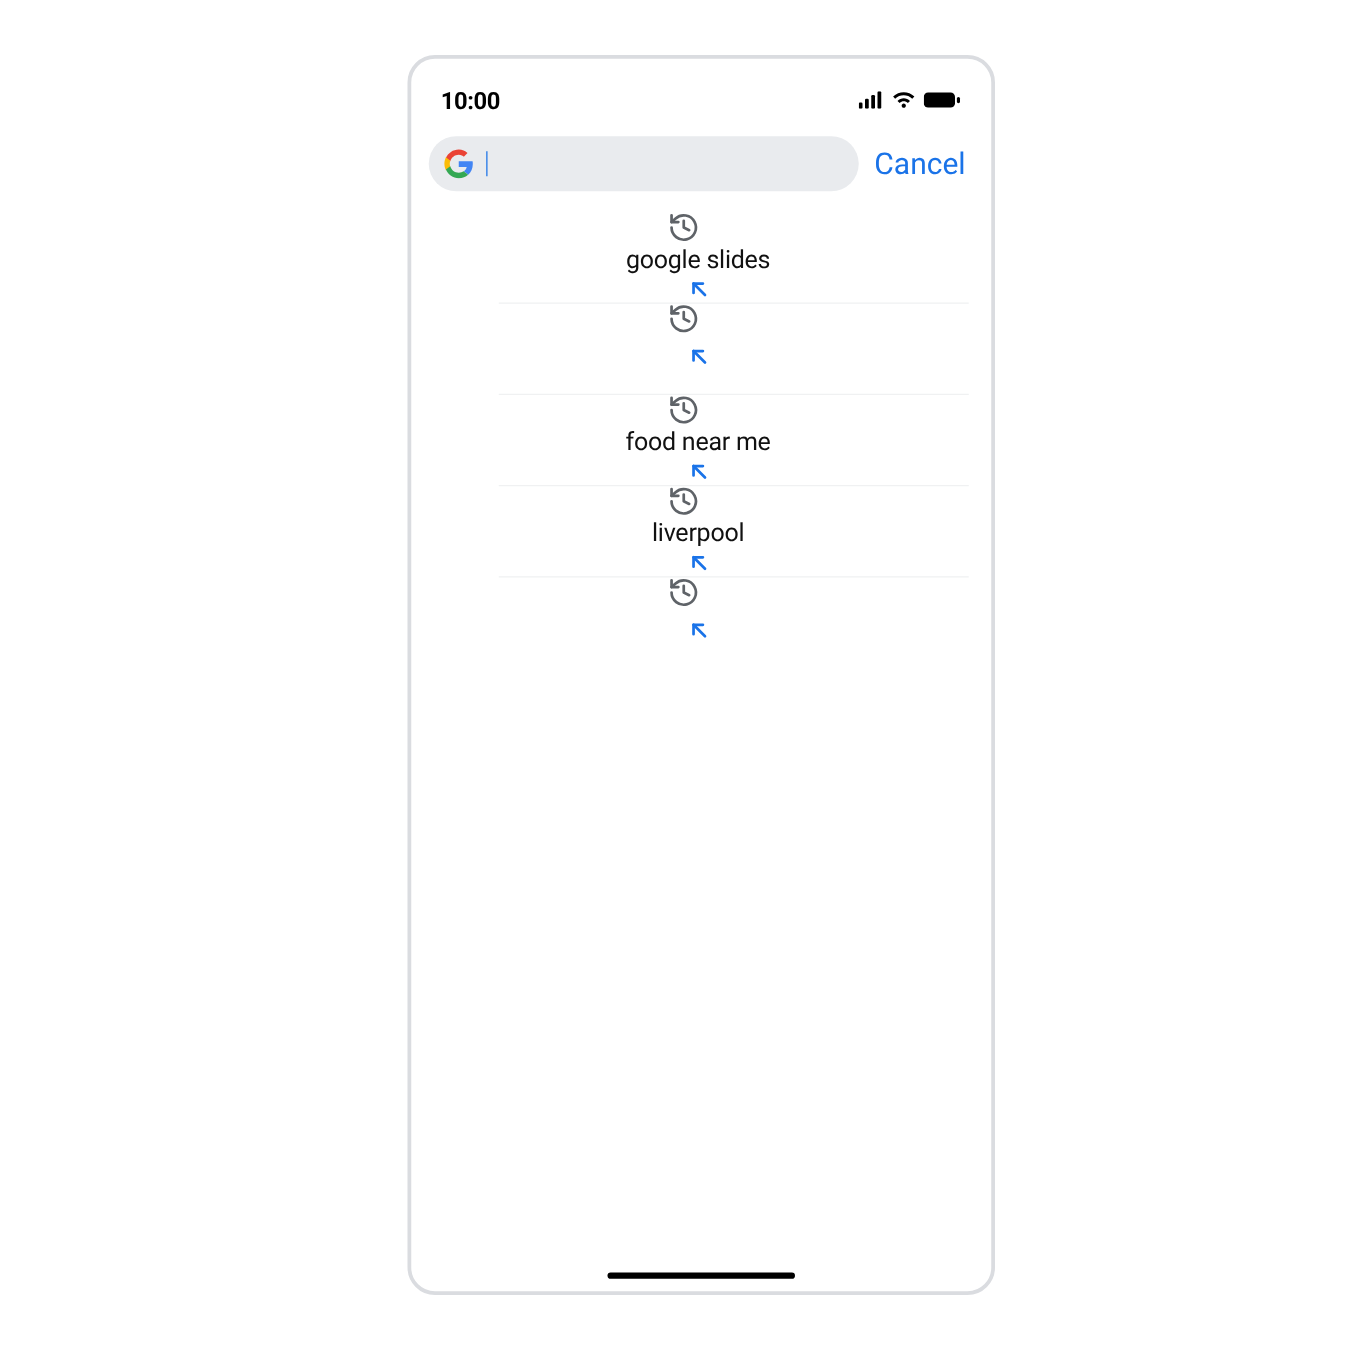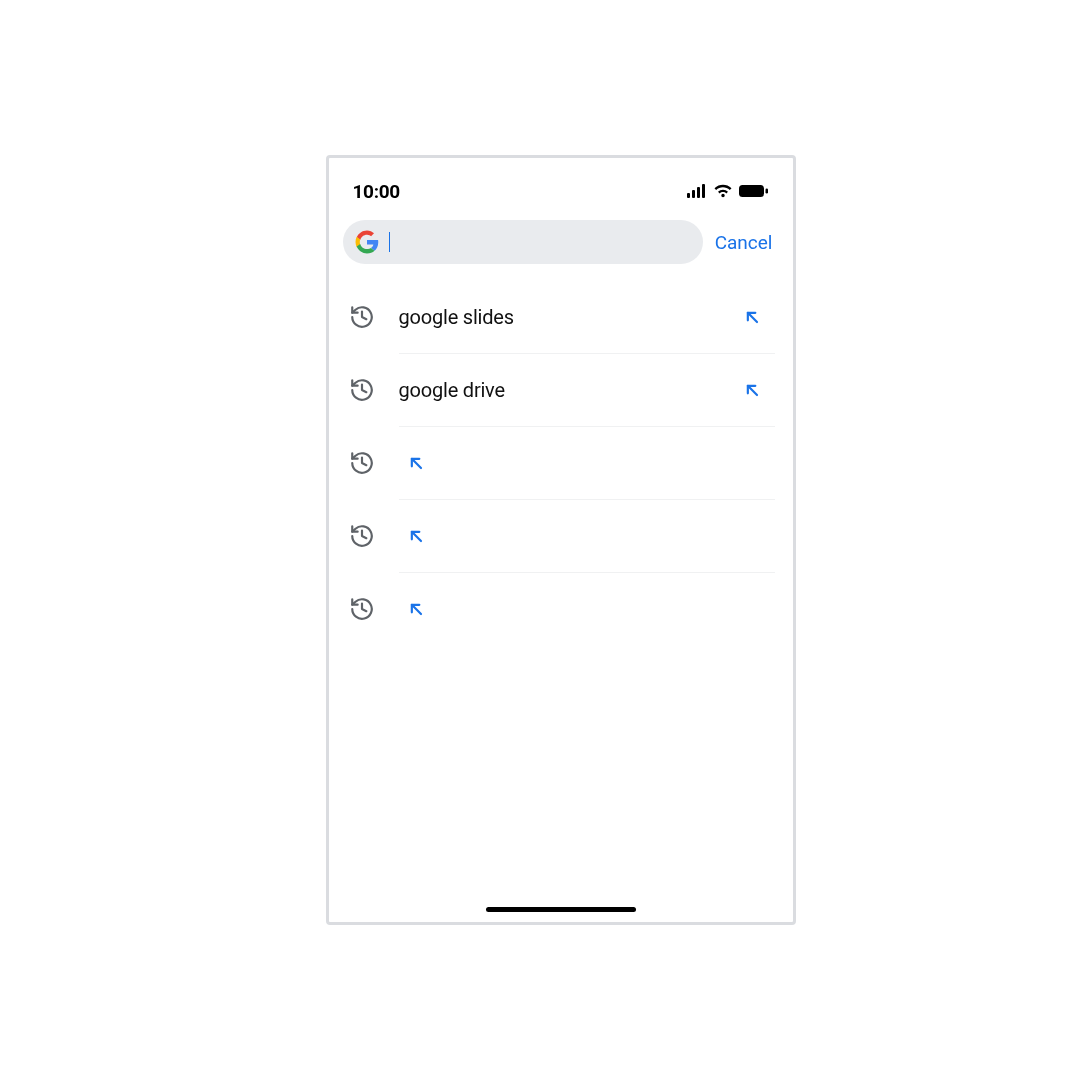--- a/index.html
+++ b/index.html
@@ -8,23 +8,23 @@
     width: 1080px; height: 1080px;
     background: #ffffff;
     font-family: -apple-system, BlinkMacSystemFont, "Segoe UI", Roboto, Helvetica, Arial, sans-serif;
   }
   .stage {
     width: 1080px; height: 1080px;
     display: flex; align-items: center; justify-content: center;
   }
   .phone {
     width: 470px;
-    height: 770px;
+    height: 992px;
     border: 3px solid #dadce0;
-    border-radius: 4px;
+    border-radius: 22px;
     background: #ffffff;
     position: relative;
     overflow: hidden;
     margin-left: 41px;
   }
 
   
   .status-bar {
     height: 44px;
     display: flex; align-items: center; justify-content: space-between;
@@ -63,36 +63,37 @@
     font-size: 18px; color: #202124;
     outline: none;
     padding: 0;
   }
   .caret {
     position: absolute; left: 0; top: 2px; bottom: 2px;
     width: 1.5px; background: #1a73e8;
   }
   .cancel-btn {
     color: #1a73e8;
-    font-size: 19px;
+    font-size: 24px;
     padding: 6px 6px 6px 2px;
     background: none; border: none;
     cursor: pointer;
     font-family: inherit;
   }
 
   
   .suggestions {
     padding: 6px 0 0 0;
   }
   .sugg-row {
     display: flex; align-items: center;
     height: 73px;
     padding: 0 24px 0 20px;
     cursor: pointer;
+    flex-direction: column;
   }
   .sugg-row + .sugg-row {
     position: relative;
   }
   .divider {
     position: absolute;
     left: 70px; right: 18px; top: 0;
     height: 1px; background: #f0f1f2;
   }
   .history-icon {
@@ -201,61 +202,62 @@
 
       <div class="sugg-row">
         <div class="divider"></div>
         <span class="history-icon">
           <svg viewBox="0 0 24 24" width="26" height="26" fill="none" stroke="currentColor" stroke-width="2" stroke-linecap="round" stroke-linejoin="round">
               <path d="M3 12a9 9 0 1 0 3-6.7L3 8"></path>
               <polyline points="3 3 3 8 8 8"></polyline>
               <polyline points="12 7 12 12 16 14"></polyline>
             </svg>
         </span>
-        <span class="sugg-text">google drive</span>
-        <button class="insert-btn">
-          <span>
-            <svg viewBox="0 0 24 24" width="20" height="20" fill="none" stroke="#1a73e8" stroke-width="2.6" stroke-linecap="round" stroke-linejoin="round">
-                <line x1="18" y1="18" x2="7" y2="7"></line>
-                <polyline points="7 16 7 7 16 7"></polyline>
-              </svg>
-          </span>
-        </button>
-      </div>
-
-      <div class="sugg-row">
-        <div class="divider"></div>
-        <span class="history-icon">
-          <svg viewBox="0 0 24 24" width="26" height="26" fill="none" stroke="currentColor" stroke-width="2" stroke-linecap="round" stroke-linejoin="round">
-              <path d="M3 12a9 9 0 1 0 3-6.7L3 8"></path>
-              <polyline points="3 3 3 8 8 8"></polyline>
-              <polyline points="12 7 12 12 16 14"></polyline>
-            </svg>
-        </span>
-        <button class="insert-btn">
-          <span>
-            <svg viewBox="0 0 24 24" width="20" height="20" fill="none" stroke="#1a73e8" stroke-width="2.6" stroke-linecap="round" stroke-linejoin="round">
-                <line x1="18" y1="18" x2="7" y2="7"></line>
-                <polyline points="7 16 7 7 16 7"></polyline>
-              </svg>
-          </span>
-        </button>
-      </div>
-
-
-
-      <div class="sugg-row">
-        <div class="divider"></div>
-        <span class="history-icon">
-          <svg viewBox="0 0 24 24" width="26" height="26" fill="none" stroke="currentColor" stroke-width="2" stroke-linecap="round" stroke-linejoin="round">
-              <path d="M3 12a9 9 0 1 0 3-6.7L3 8"></path>
-              <polyline points="3 3 3 8 8 8"></polyline>
-              <polyline points="12 7 12 12 16 14"></polyline>
-            </svg>
-        </span>
+        <button class="insert-btn">
+          <span>
+            <svg viewBox="0 0 24 24" width="20" height="20" fill="none" stroke="#1a73e8" stroke-width="2.6" stroke-linecap="round" stroke-linejoin="round">
+                <line x1="18" y1="18" x2="7" y2="7"></line>
+                <polyline points="7 16 7 7 16 7"></polyline>
+              </svg>
+          </span>
+        </button>
+      </div>
+
+      <div class="sugg-row">
+        <div class="divider"></div>
+        <span class="history-icon">
+          <svg viewBox="0 0 24 24" width="26" height="26" fill="none" stroke="currentColor" stroke-width="2" stroke-linecap="round" stroke-linejoin="round">
+              <path d="M3 12a9 9 0 1 0 3-6.7L3 8"></path>
+              <polyline points="3 3 3 8 8 8"></polyline>
+              <polyline points="12 7 12 12 16 14"></polyline>
+            </svg>
+        </span>
+        <span class="sugg-text">food near me</span>
+        <button class="insert-btn">
+          <span>
+            <svg viewBox="0 0 24 24" width="20" height="20" fill="none" stroke="#1a73e8" stroke-width="2.6" stroke-linecap="round" stroke-linejoin="round">
+                <line x1="18" y1="18" x2="7" y2="7"></line>
+                <polyline points="7 16 7 7 16 7"></polyline>
+              </svg>
+          </span>
+        </button>
+      </div>
+
+
+
+      <div class="sugg-row">
+        <div class="divider"></div>
+        <span class="history-icon">
+          <svg viewBox="0 0 24 24" width="26" height="26" fill="none" stroke="currentColor" stroke-width="2" stroke-linecap="round" stroke-linejoin="round">
+              <path d="M3 12a9 9 0 1 0 3-6.7L3 8"></path>
+              <polyline points="3 3 3 8 8 8"></polyline>
+              <polyline points="12 7 12 12 16 14"></polyline>
+            </svg>
+        </span>
+        <span class="sugg-text">liverpool</span>
         <button class="insert-btn">
           <span>
             <svg viewBox="0 0 24 24" width="20" height="20" fill="none" stroke="#1a73e8" stroke-width="2.6" stroke-linecap="round" stroke-linejoin="round">
                 <line x1="18" y1="18" x2="7" y2="7"></line>
                 <polyline points="7 16 7 7 16 7"></polyline>
               </svg>
           </span>
         </button>
       </div>
 

